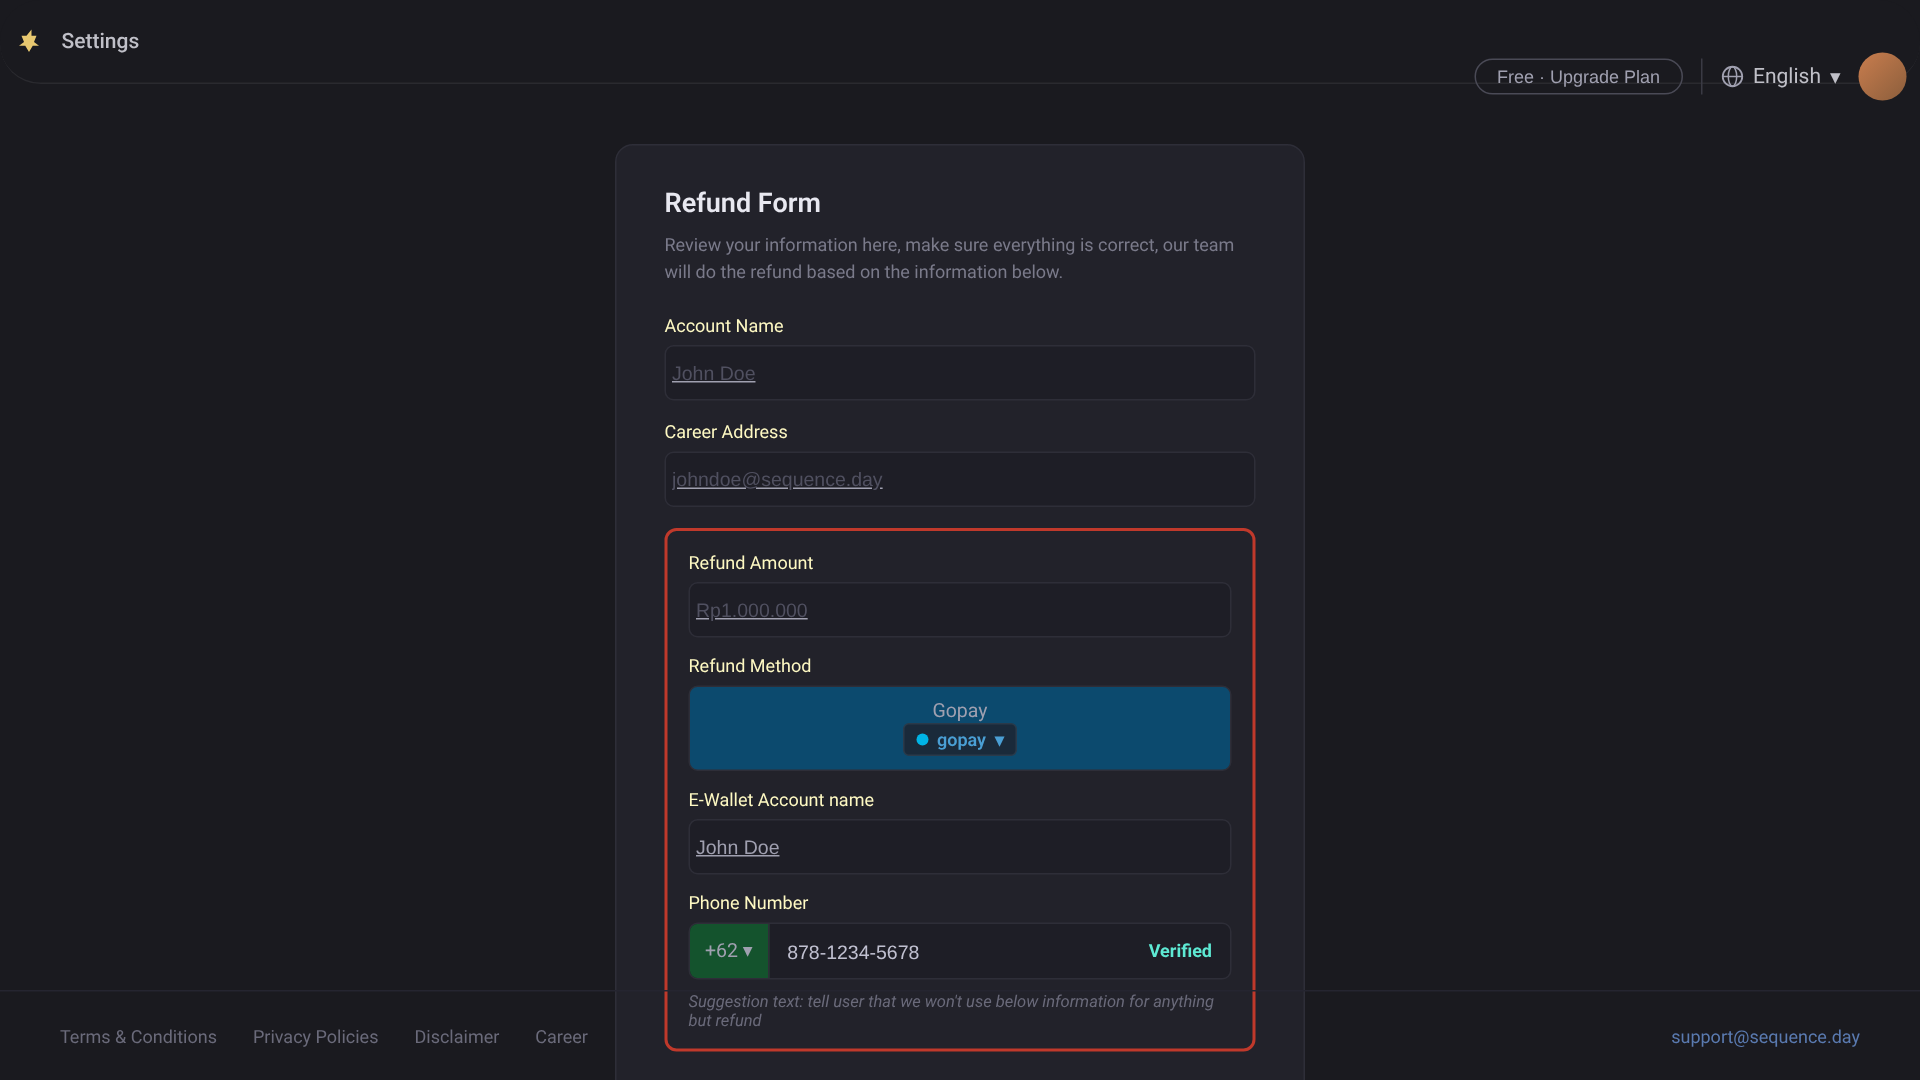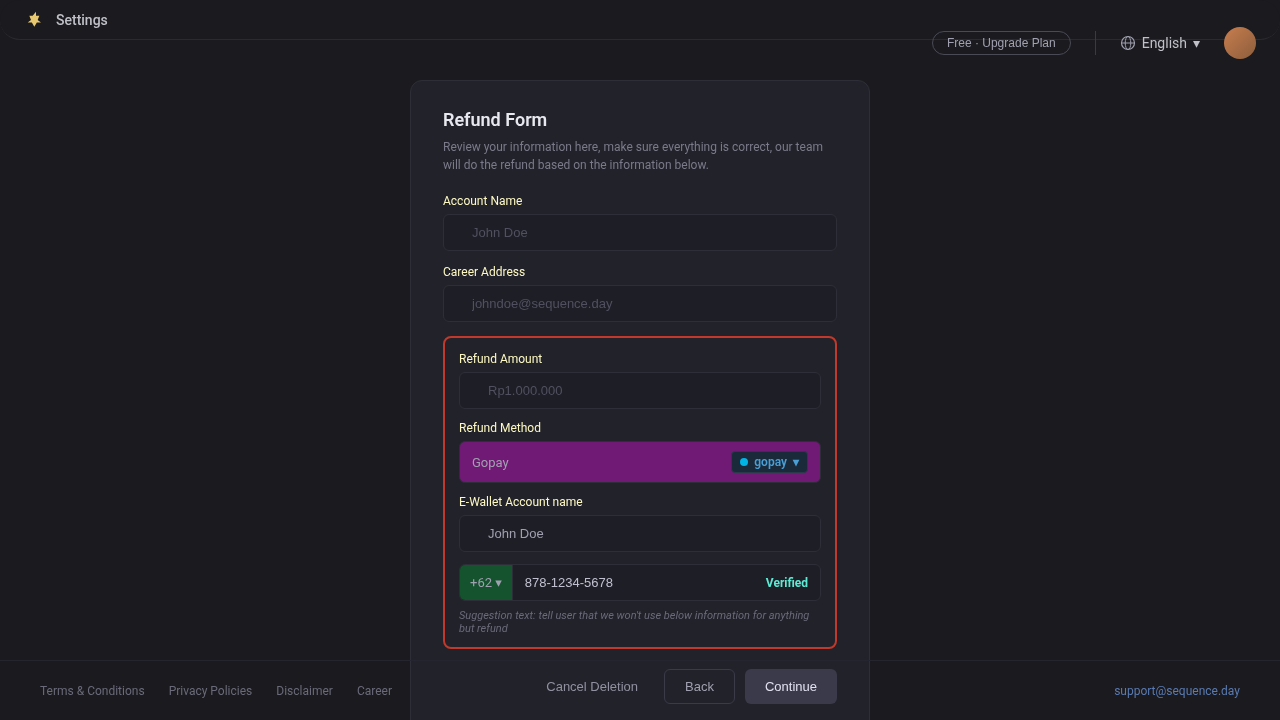--- a/index.html
+++ b/index.html
@@ -11,22 +11,22 @@
       height: 720px;
       overflow: hidden;
       position: relative;
     }
 
     
     .header {
       display: flex;
       align-items: center;
       justify-content: space-between;
-      padding: 0 24px;
-      height: 40px;
+      padding: 0 9px;
+      height: 56px;
       background-color: #1a1a1f;
       border-bottom: 1px solid #2a2a2f;
       border-radius: 27px;
     }
     .header-left {
       display: flex;
       align-items: center;
       gap: 8px;
     }
     .logo-icon {
@@ -41,21 +41,21 @@
       height: 20px;
     }
     .settings-label {
       color: #c0c0c8;
       font-size: 14px;
       font-weight: 500;
     }
     .header-right {
       display: flex;
       align-items: center;
-      gap: 24px;
+      gap: 12px;
       margin-top: 47px;
     }
     .upgrade-btn {
       background: transparent;
       border: 1px solid #4a4a56;
       color: #a0a0b0;
       padding: 4px 14px;
       border-radius: 20px;
       font-size: 12px;
       cursor: pointer;
@@ -124,24 +124,25 @@
       font-size: 12px;
       color: #fef9c3;
       margin-bottom: 6px;
       display: block;
     }
     .field-input {
       width: 100%;
       background-color: #1e1e26;
       border: 1px solid #2e2e38;
       border-radius: 6px;
-      padding: 10px 28px;
+      padding: 10px 4px;
       color: #a0a0b0;
       font-size: 13px;
       outline: none;
+      text-decoration: underline;
     }
     .field-input::placeholder {
       color: #505060;
     }
 
     
     .highlight-section {
       border: 2px solid #c0392b;
       border-radius: 8px;
       padding: 14px 14px 12px;
@@ -150,30 +151,31 @@
     .highlight-section .field-group {
       margin-bottom: 12px;
     }
     .highlight-section .field-group:last-child {
       margin-bottom: 0;
     }
 
     
     .method-dropdown {
       width: 100%;
-      background-color: #701a75;
+      background-color: #0c4a6e;
       border: 1px solid #2e2e38;
       border-radius: 6px;
       padding: 9px 12px;
       color: #a0a0b0;
       font-size: 13px;
       display: flex;
       align-items: center;
       justify-content: space-between;
       cursor: pointer;
+      flex-direction: column;
     }
     .method-dropdown-left {
       color: #a0a0b0;
       font-size: 13px;
     }
     .gopay-badge {
       display: flex;
       align-items: center;
       gap: 6px;
       background: #1a2a3a;
@@ -362,20 +364,21 @@
           </div>
         </div>
       </div>
 
       <div class="field-group">
         <label class="field-label">E-Wallet Account name</label>
         <input class="field-input" type="text" value="John Doe" style="">
       </div>
 
       <div class="field-group">
+        <label class="field-label">Phone Number</label>
         <div class="phone-row">
           <div class="phone-country">
             <span>+62 ▾</span>
           </div>
           <input class="phone-input" type="tel" value="878-1234-5678" style="">
           <span class="verified-badge">Verified</span>
         </div>
         <p class="suggestion-text">Suggestion text: tell user that we won't use below information for anything but refund</p>
       </div>
     </div>

